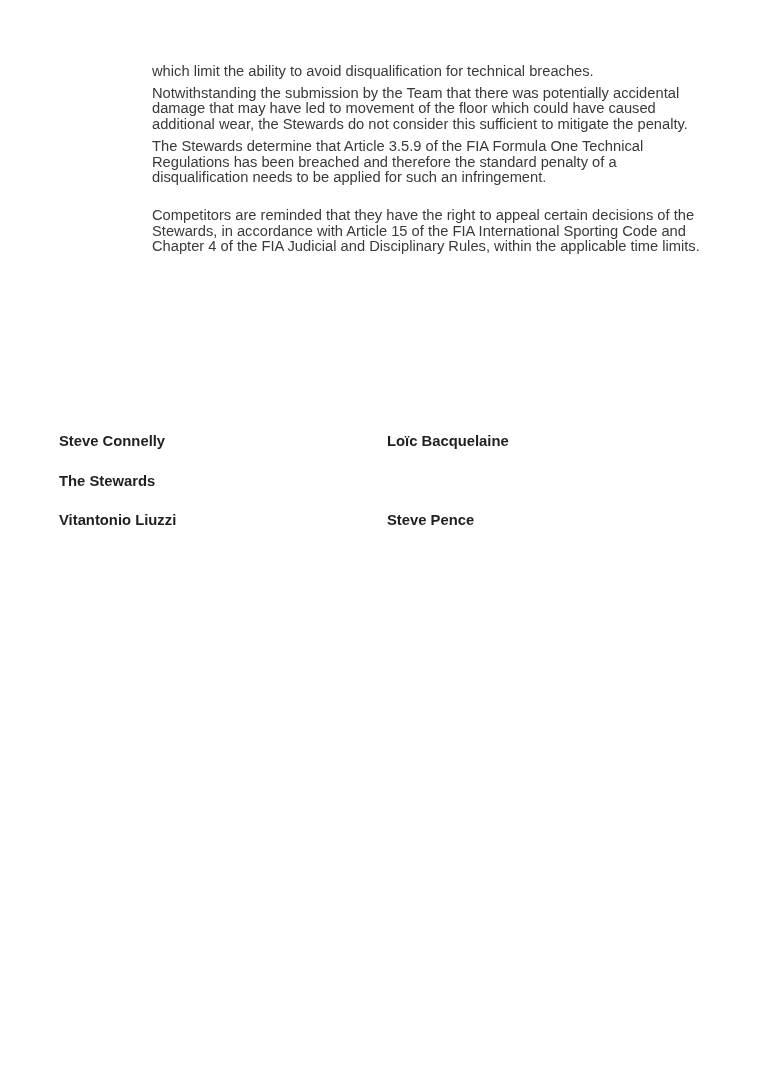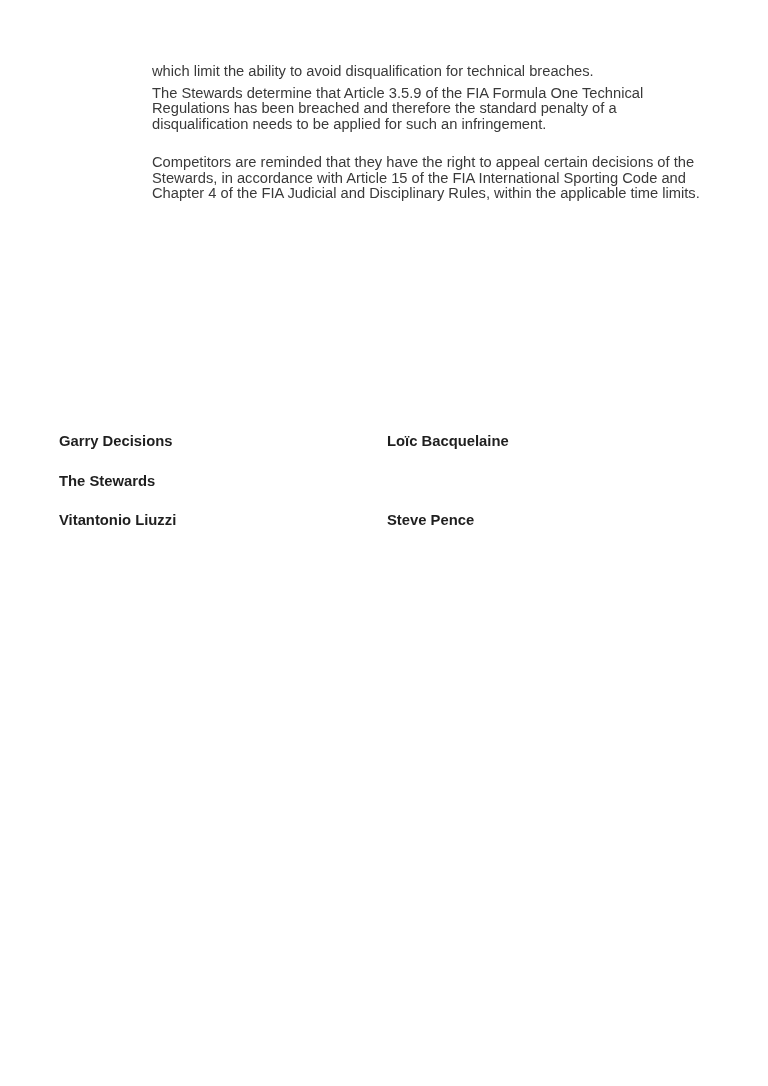--- a/index.html
+++ b/index.html
@@ -55,31 +55,34 @@
     top: 0;
   }
 </style>
 </head>
 <body>
 
 <div class="page">
 
   <div class="body-text">
     <p class="para">which limit the ability to avoid disqualification for technical breaches.</p>
+    <p class="para">Notwithstanding the submission by the Team that there was potentially accidental
+damage that may have led to movement of the floor which could have caused
+additional wear, the Stewards do not consider this sufficient to mitigate the penalty.</p>
     <p class="para">The Stewards determine that Article 3.5.9 of the FIA Formula One Technical
 Regulations has been breached and therefore the standard penalty of a
 disqualification needs to be applied for such an infringement.</p>
     <p class="para gap">Competitors are reminded that they have the right to appeal certain decisions of the
 Stewards, in accordance with Article 15 of the FIA International Sporting Code and
 Chapter 4 of the FIA Judicial and Disciplinary Rules, within the applicable time limits.</p>
   </div>
 
   <div class="signatures">
     <div class="sig-row">
-      <span class="sig-name">Garry Decisions</span>
+      <span class="sig-name">Steve Connelly</span>
       <span class="sig-name sig-right">Loïc Bacquelaine</span>
     </div>
     <div class="sig-row">
       <span class="sig-name">The Stewards</span>
     </div>
     <div class="sig-row">
       <span class="sig-name">Vitantonio Liuzzi</span>
       <span class="sig-name sig-right">Steve Pence</span>
     </div>
   </div>

